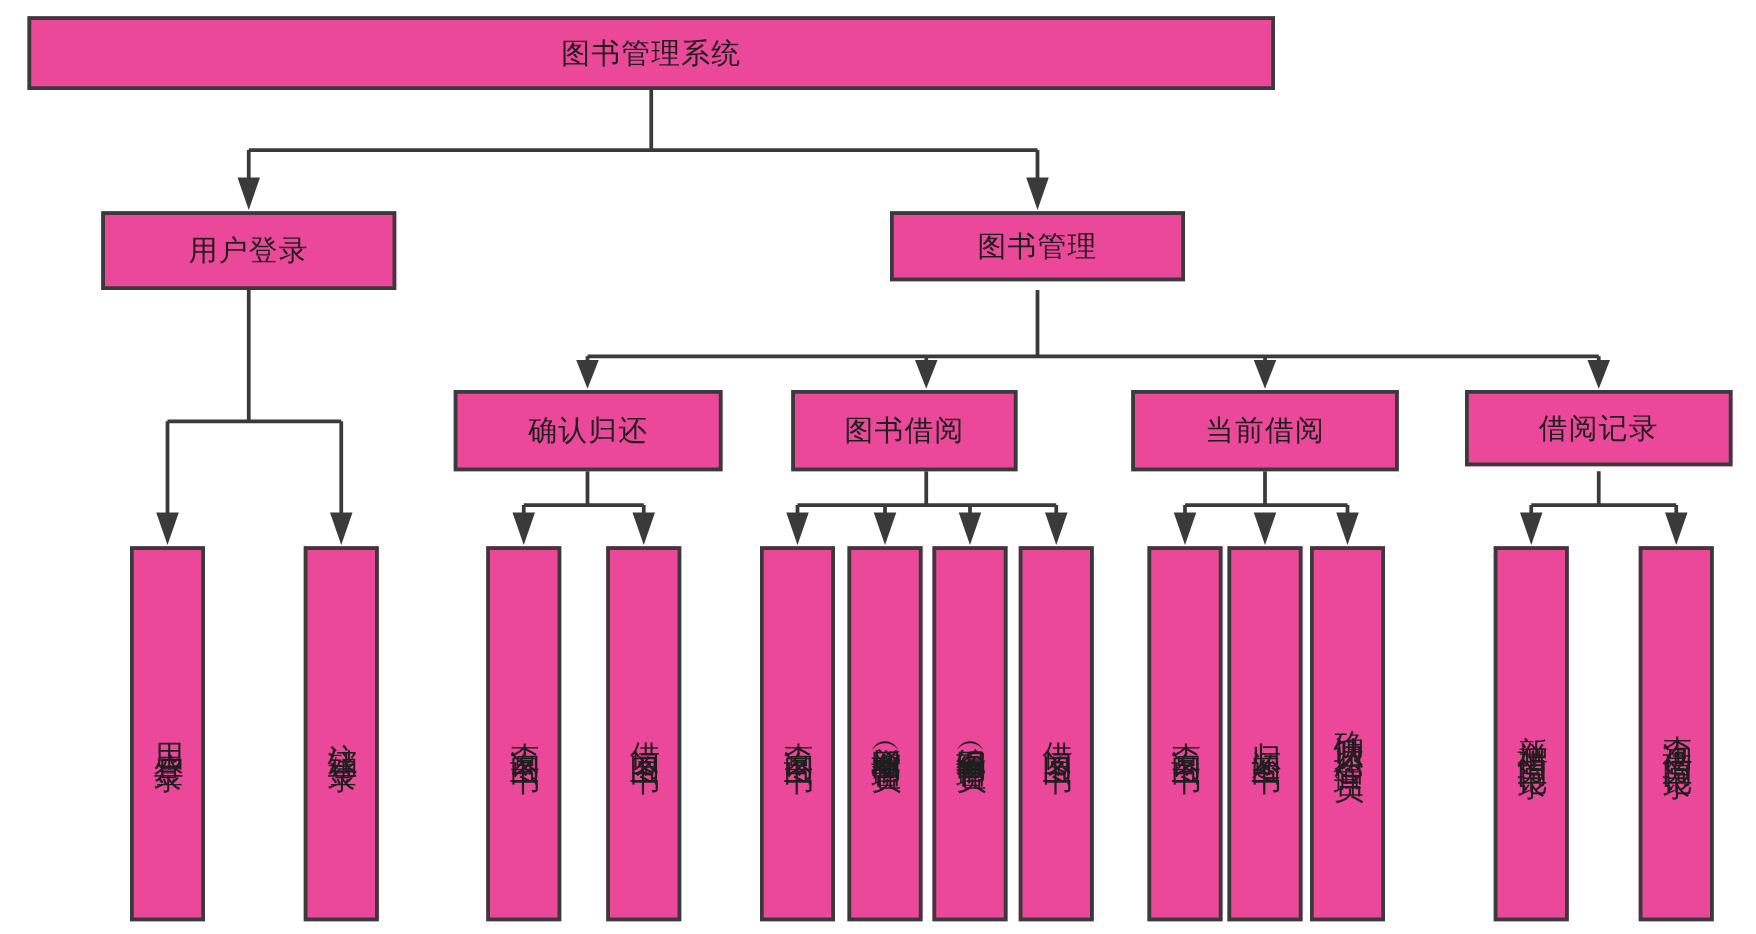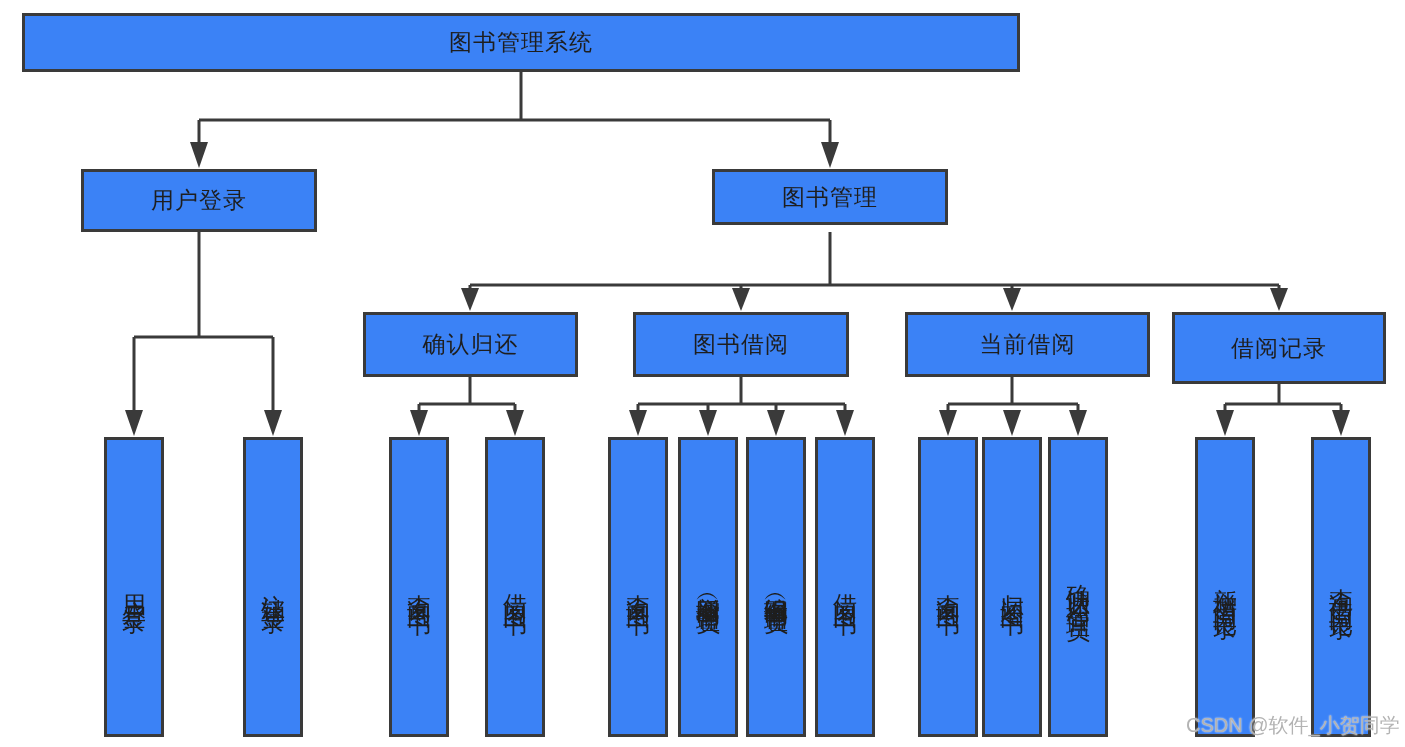--- a/index.html
+++ b/index.html
@@ -8,21 +8,21 @@
     width:1405px;height:747px;
     background:#ffffff;
     font-family:"Liberation Sans","DejaVu Sans",sans-serif;
     overflow:hidden;
   }
   #wires{position:absolute;left:0;top:0;width:1405px;height:747px;}
   .node{
     position:absolute;
     box-sizing:border-box;
     border:3px solid #3a3a3a;
-    background:#3b82f6;
+    background:#ec4899;
     display:flex;align-items:center;justify-content:center;
     color:#1e1e1e;
   }
   .node.h span{font-size:23px;letter-spacing:1px;white-space:nowrap;}
   .vtext{
     writing-mode:vertical-rl;
     text-orientation:mixed;
     font-size:24px;
     line-height:1;
   }
@@ -91,27 +91,27 @@
   <div class="node h" style="left:81px;top:169px;width:236px;height:63px">
     <span>用户登录</span>
   </div>
   <div class="node h" style="left:712px;top:169px;width:236px;height:56px">
     <span>图书管理</span>
   </div>
 
   <div class="node h" style="left:363px;top:312px;width:215px;height:65px">
     <span>确认归还</span>
   </div>
-  <div class="node h" style="left:633px;top:312px;width:216px;height:65px">
+  <div class="node h" style="left:633px;top:312px;width:181px;height:65px">
     <span>图书借阅</span>
   </div>
-  <div class="node h" style="left:905px;top:312px;width:245px;height:65px">
+  <div class="node h" style="left:905px;top:312px;width:214px;height:65px">
     <span>当前借阅</span>
   </div>
-  <div class="node h" style="left:1172px;top:312px;width:214px;height:72px">
+  <div class="node h" style="left:1172px;top:312px;width:214px;height:61px">
     <span>借阅记录</span>
   </div>
 
   <div class="node s6" style="left:104px;top:437px;width:60px;height:300px">
     <span class="vtext">用户登录</span>
   </div>
   <div class="node s6" style="left:243px;top:437px;width:60px;height:300px">
     <span class="vtext">注销登录</span>
   </div>
 
@@ -145,15 +145,14 @@
     <span class="vtext">确认归还（管理员）</span>
   </div>
 
   <div class="node s6" style="left:1195px;top:437px;width:60px;height:300px">
     <span class="vtext">新增借阅记录</span>
   </div>
   <div class="node s6" style="left:1311px;top:437px;width:60px;height:300px">
     <span class="vtext">查询借阅记录</span>
   </div>
 
-  <div id="watermark">CSDN @软件_小贺同学</div>
 
 </div>
 
 </body></html>

